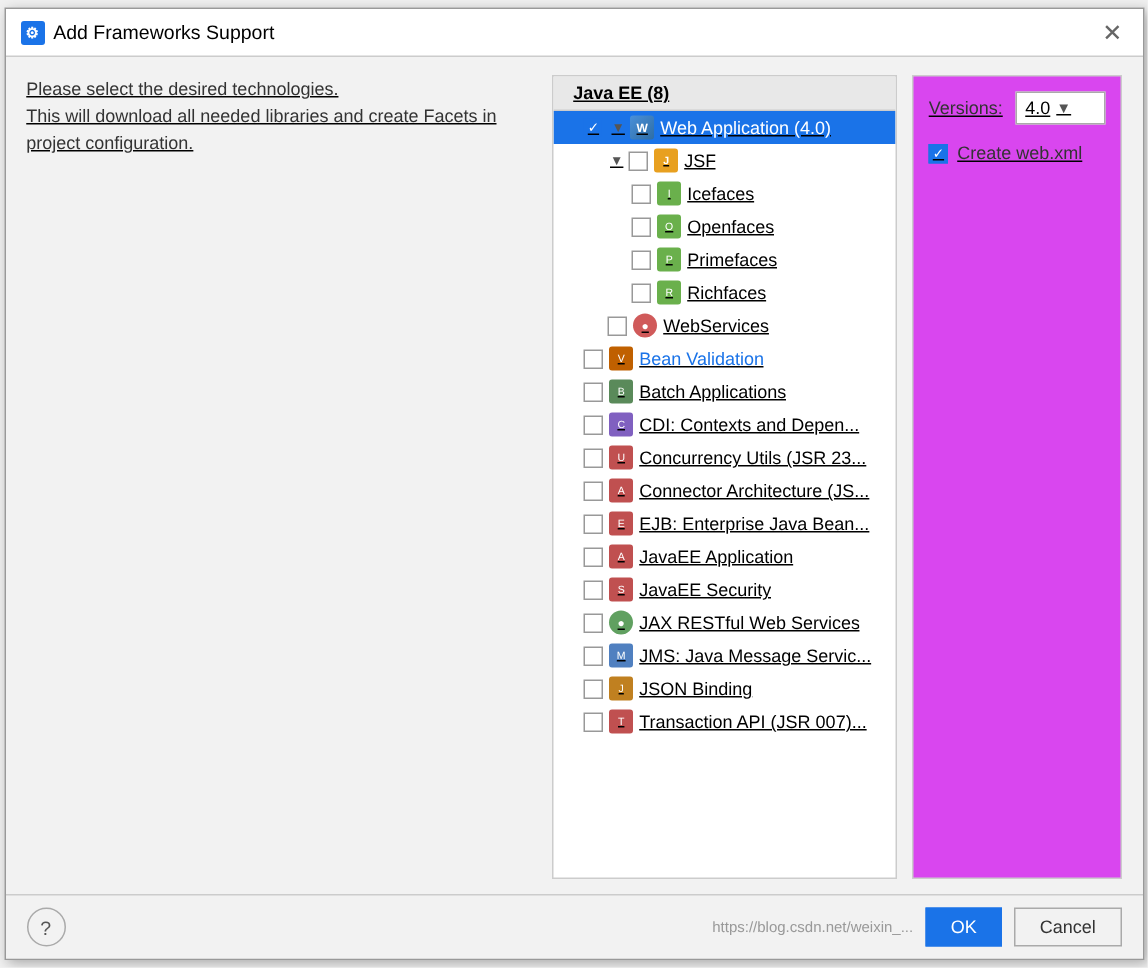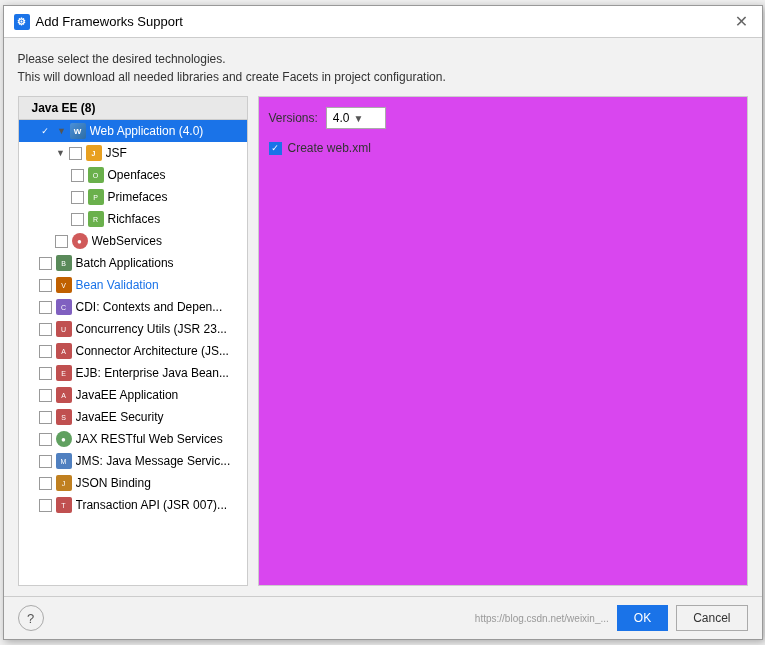--- a/index.html
+++ b/index.html
@@ -59,24 +59,25 @@
       display: flex;
       align-items: center;
       justify-content: center;
       color: #666;
       font-size: 16px;
       border: none;
       background: none;
     }
     .dialog-body {
       display: flex;
-      flex-direction: column;
+      flex-direction: row;
       flex: 1;
       padding: 12px 14px 10px 14px;
       gap: 10px;
+      text-decoration: underline;
     }
     .description {
       color: #333;
       font-size: 12px;
       line-height: 1.5;
     }
     .main-content {
       display: flex;
       flex: 1;
       gap: 10px;
@@ -319,20 +320,25 @@
           <span class="item-text">Web Application (4.0)</span>
         </div>
 
         <div class="tree-item indent-2">
           <span class="tree-arrow">▼</span>
           <span class="checkbox"></span>
           <span class="item-icon icon-jsf">J</span>
           <span class="item-text">JSF</span>
         </div>
 
+        <div class="tree-item indent-3">
+          <span class="checkbox"></span>
+          <span class="item-icon icon-component">I</span>
+          <span class="item-text">Icefaces</span>
+        </div>
 
         <div class="tree-item indent-3">
           <span class="checkbox"></span>
           <span class="item-icon icon-component">O</span>
           <span class="item-text">Openfaces</span>
         </div>
 
         <div class="tree-item indent-3">
           <span class="checkbox"></span>
           <span class="item-icon icon-component">P</span>
@@ -346,28 +352,28 @@
         </div>
 
         <div class="tree-item indent-2">
           <span class="checkbox"></span>
           <span class="item-icon icon-ws">●</span>
           <span class="item-text">WebServices</span>
         </div>
 
         <div class="tree-item indent-1">
           <span class="checkbox"></span>
+          <span class="item-icon icon-bean">V</span>
+          <span class="item-text" style="color:#1a73e8;">Bean Validation</span>
+        </div>
+
+        <div class="tree-item indent-1">
+          <span class="checkbox"></span>
           <span class="item-icon icon-batch">B</span>
           <span class="item-text">Batch Applications</span>
-        </div>
-
-        <div class="tree-item indent-1">
-          <span class="checkbox"></span>
-          <span class="item-icon icon-bean">V</span>
-          <span class="item-text" style="color:#1a73e8;">Bean Validation</span>
         </div>
 
         <div class="tree-item indent-1">
           <span class="checkbox"></span>
           <span class="item-icon icon-cdi">C</span>
           <span class="item-text">CDI: Contexts and Depen...</span>
         </div>
 
         <div class="tree-item indent-1">
           <span class="checkbox"></span>

